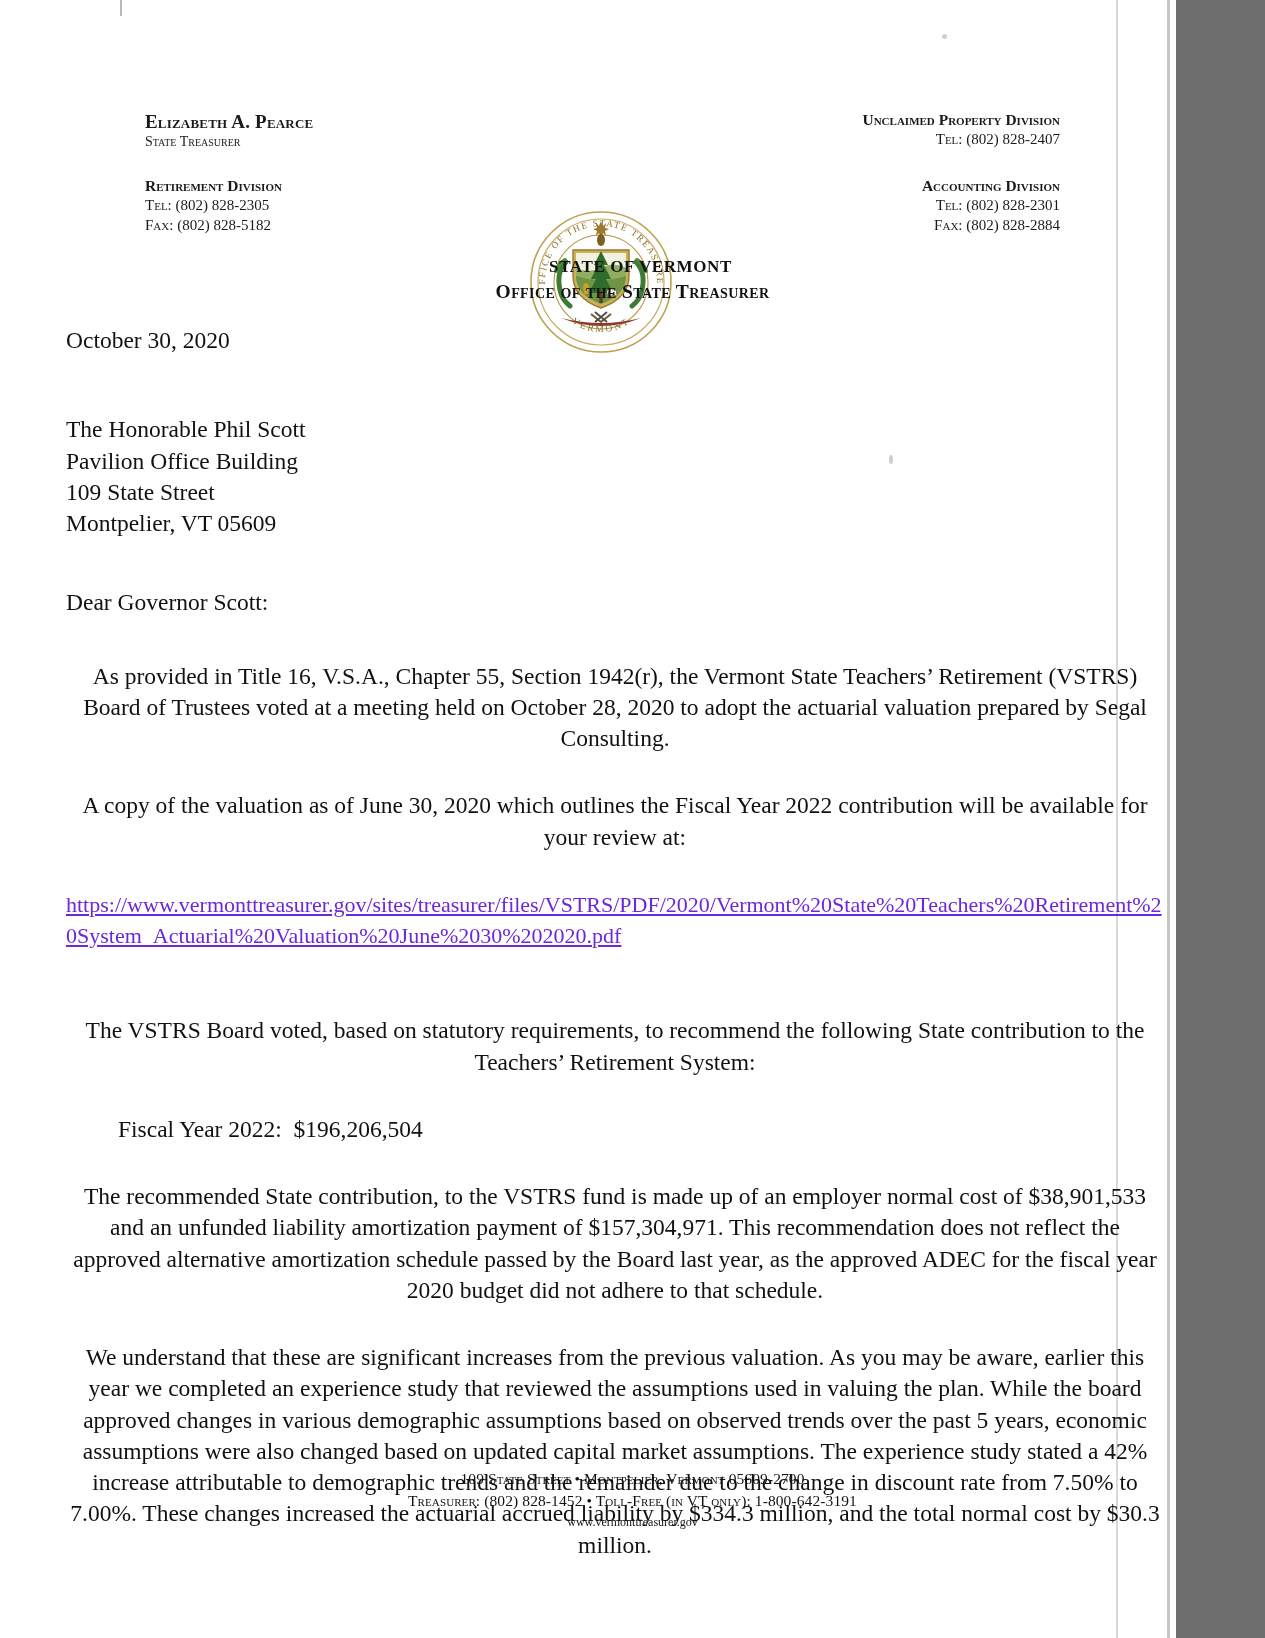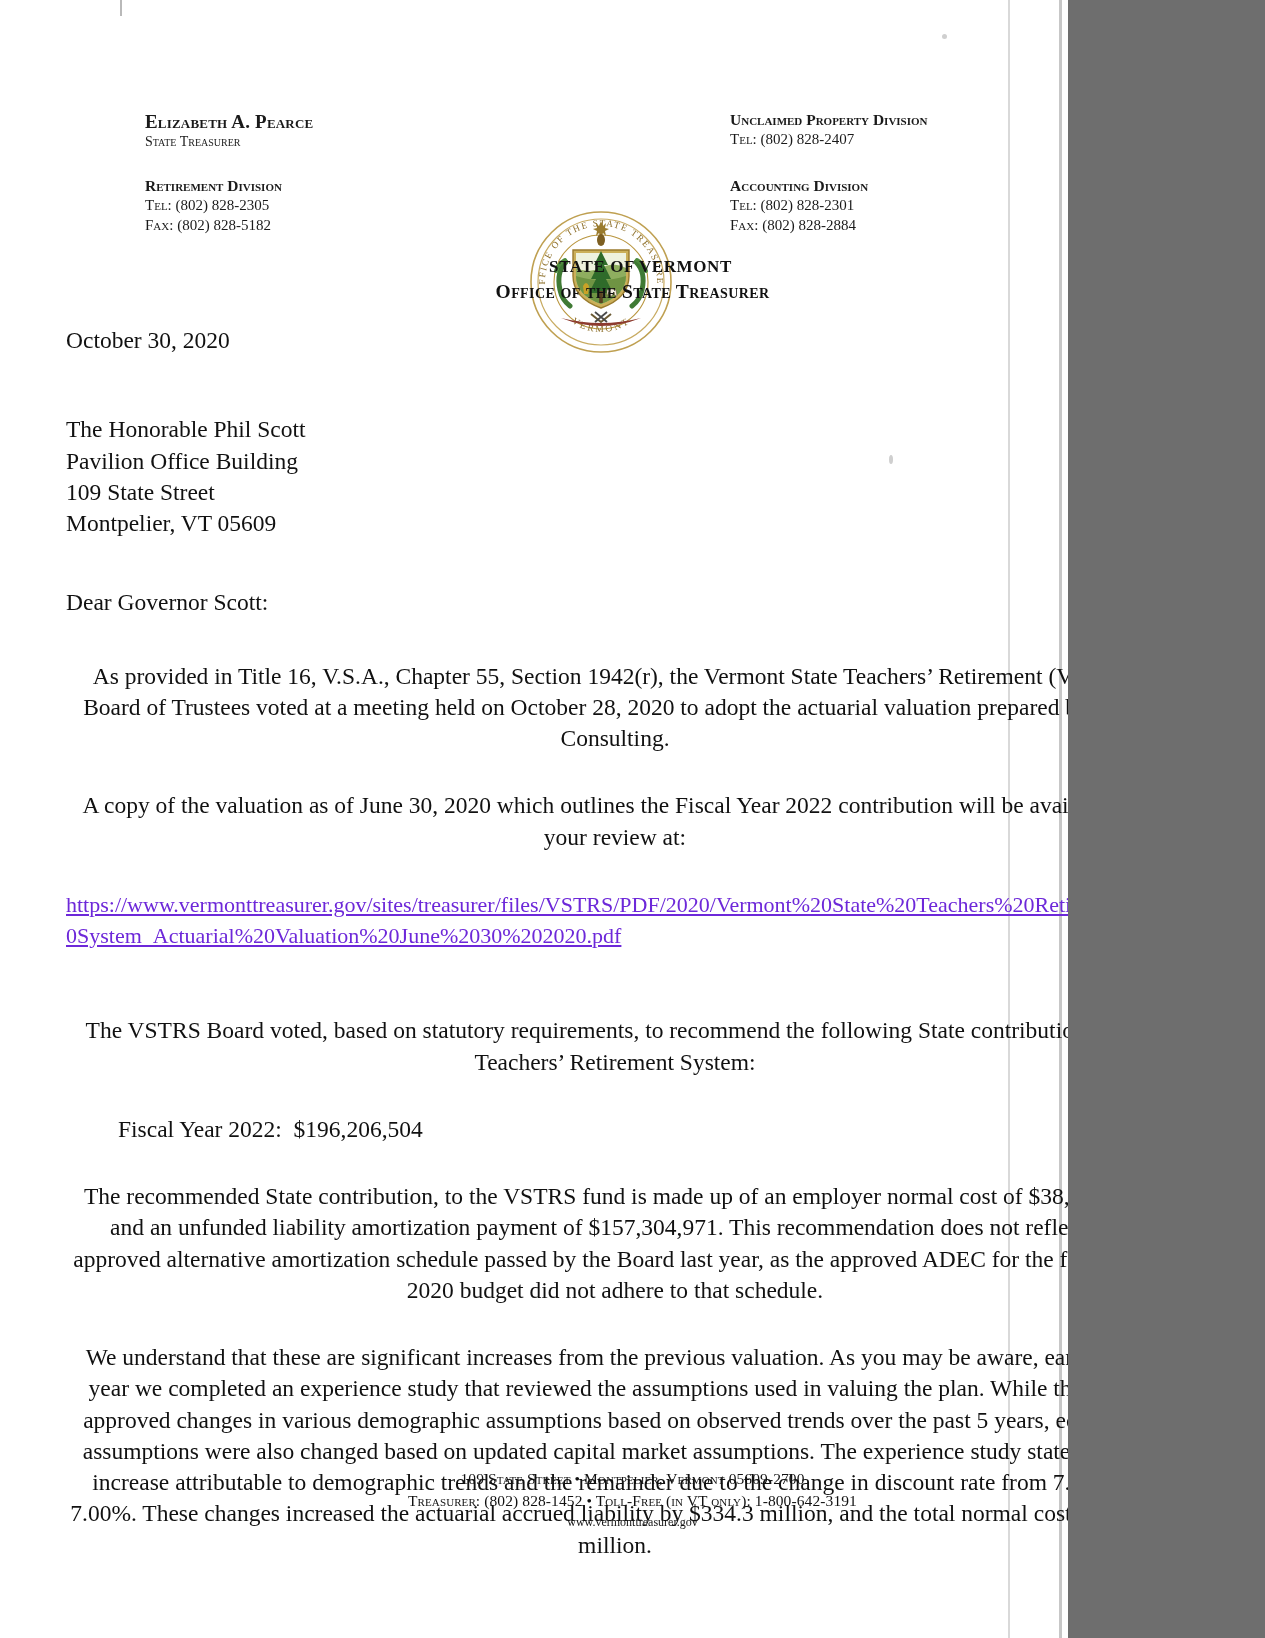--- a/index.html
+++ b/index.html
@@ -5,21 +5,21 @@
   html, body {
     margin: 0;
     padding: 0;
     background: #6e6e6e;
   }
   body {
     font-family: "Liberation Serif", "DejaVu Serif", serif;
   }
   .page {
     position: relative;
-    width: 1068px;
+    width: 1176px;
     height: 1638px;
     background: #ffffff;
     overflow: hidden;
     box-sizing: border-box;
   }
   
   .scan-edge-top {
     position: absolute;
     top: 0; left: 120px;
     width: 2px; height: 16px;
@@ -56,21 +56,21 @@
     left: 145px;
     top: 6px;
     width: 290px;
     text-align: left;
   }
   .lh-right {
     position: absolute;
     right: 205px;
     top: 6px;
     width: 330px;
-    text-align: left;
+    text-align: right;
   }
   .sc {
     font-variant: small-caps;
     color: #1a1a1a;
   }
   .lh-name {
     font-size: 19px;
     font-weight: bold;
     letter-spacing: 0.2px;
     line-height: 1.22;

